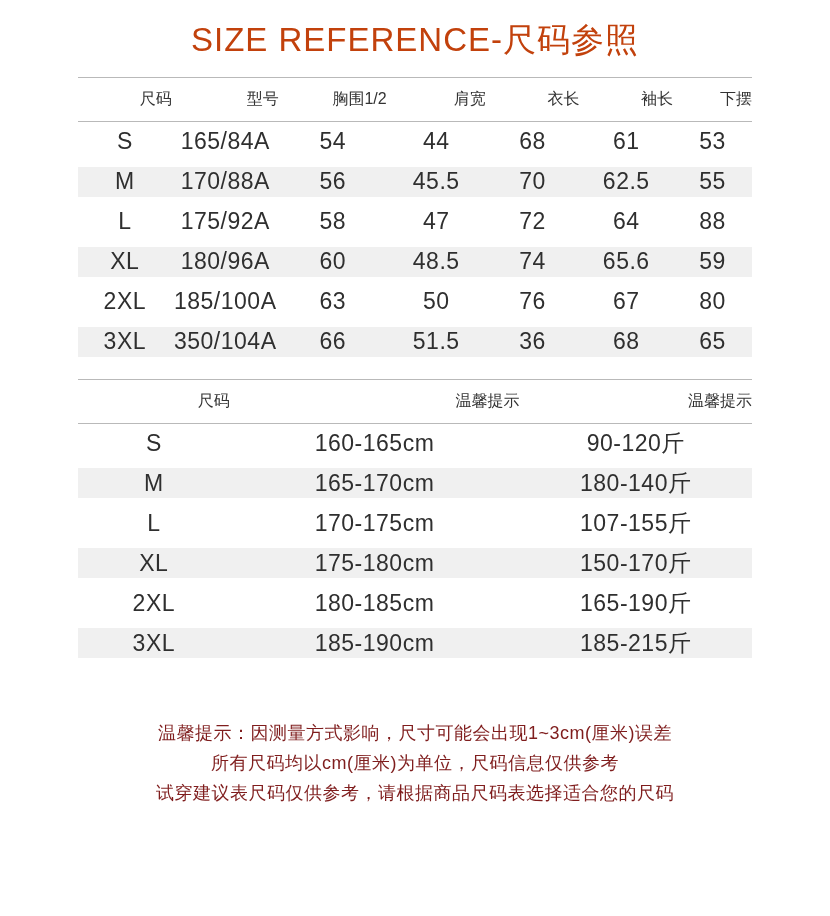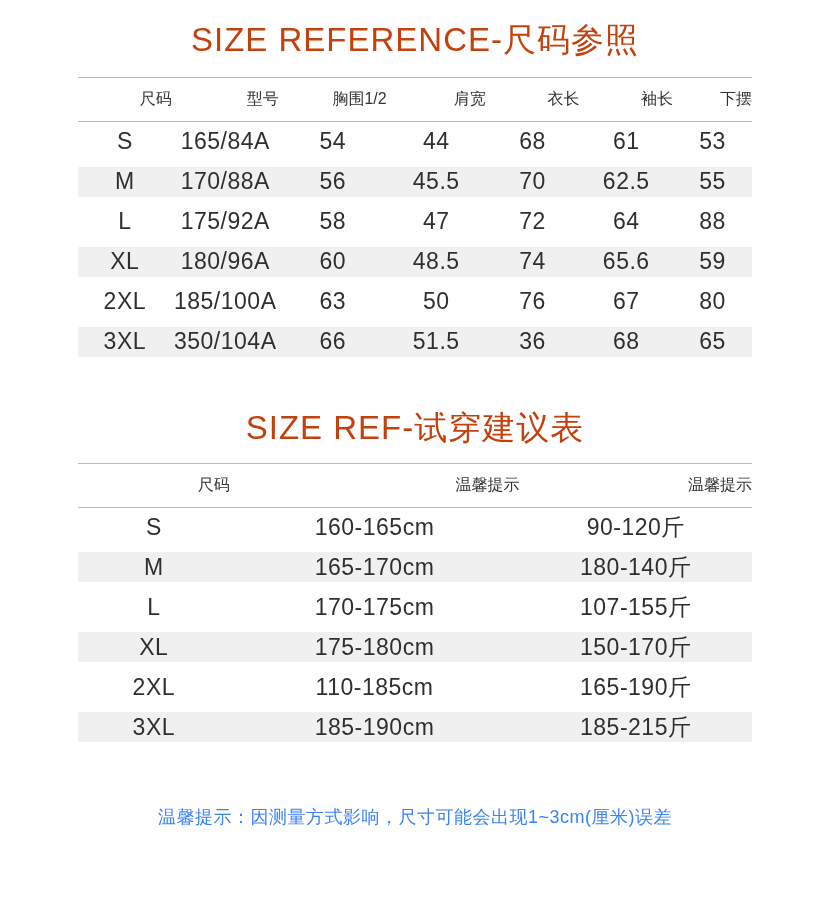--- a/index.html
+++ b/index.html
@@ -76,21 +76,21 @@
   .size-table.first col:nth-child(7) { width: 11.7%; }
   
   .size-table.second col:nth-child(1) { width: 22.5%; }
   .size-table.second col:nth-child(2) { width: 43%; }
   .size-table.second col:nth-child(3) { width: 34.5%; }
   .footer-notes {
     margin-top: 55px;
     text-align: center;
     font-size: 18px;
     line-height: 30px;
-    color: #3b82f6;
+    color: #7f1d1d;
     letter-spacing: 0.5px;
   }
 </style>
 </head>
 <body>
 
 <div class="page">
 
   <h1 class="section-title">SIZE REFERENCE-尺码参照</h1>
 
@@ -166,21 +166,20 @@
         <td>350/104A</td>
         <td>66</td>
         <td>51.5</td>
         <td>36</td>
         <td>68</td>
         <td>65</td>
       </tr>
     </tbody>
   </table>
 
-  <h2 class="section-title second">SIZE REF-试穿建议表</h2>
 
   <table class="size-table second">
     <colgroup>
         <col>
         <col>
         <col>
       </colgroup>
     <thead>
       <tr>
         <th>尺码</th>
@@ -204,28 +203,30 @@
         <td>170-175cm</td>
         <td>107-155斤</td>
       </tr>
       <tr class="striped">
         <td>XL</td>
         <td>175-180cm</td>
         <td>150-170斤</td>
       </tr>
       <tr>
         <td>2XL</td>
-        <td>110-185cm</td>
+        <td>180-185cm</td>
         <td>165-190斤</td>
       </tr>
       <tr class="striped">
         <td>3XL</td>
         <td>185-190cm</td>
         <td>185-215斤</td>
       </tr>
     </tbody>
   </table>
 
   <div class="footer-notes">
     <div>温馨提示：因测量方式影响，尺寸可能会出现1~3cm(厘米)误差</div>
+    <div>所有尺码均以cm(厘米)为单位，尺码信息仅供参考</div>
+    <div>试穿建议表尺码仅供参考，请根据商品尺码表选择适合您的尺码</div>
   </div>
 
 </div>
 
 </body></html>

